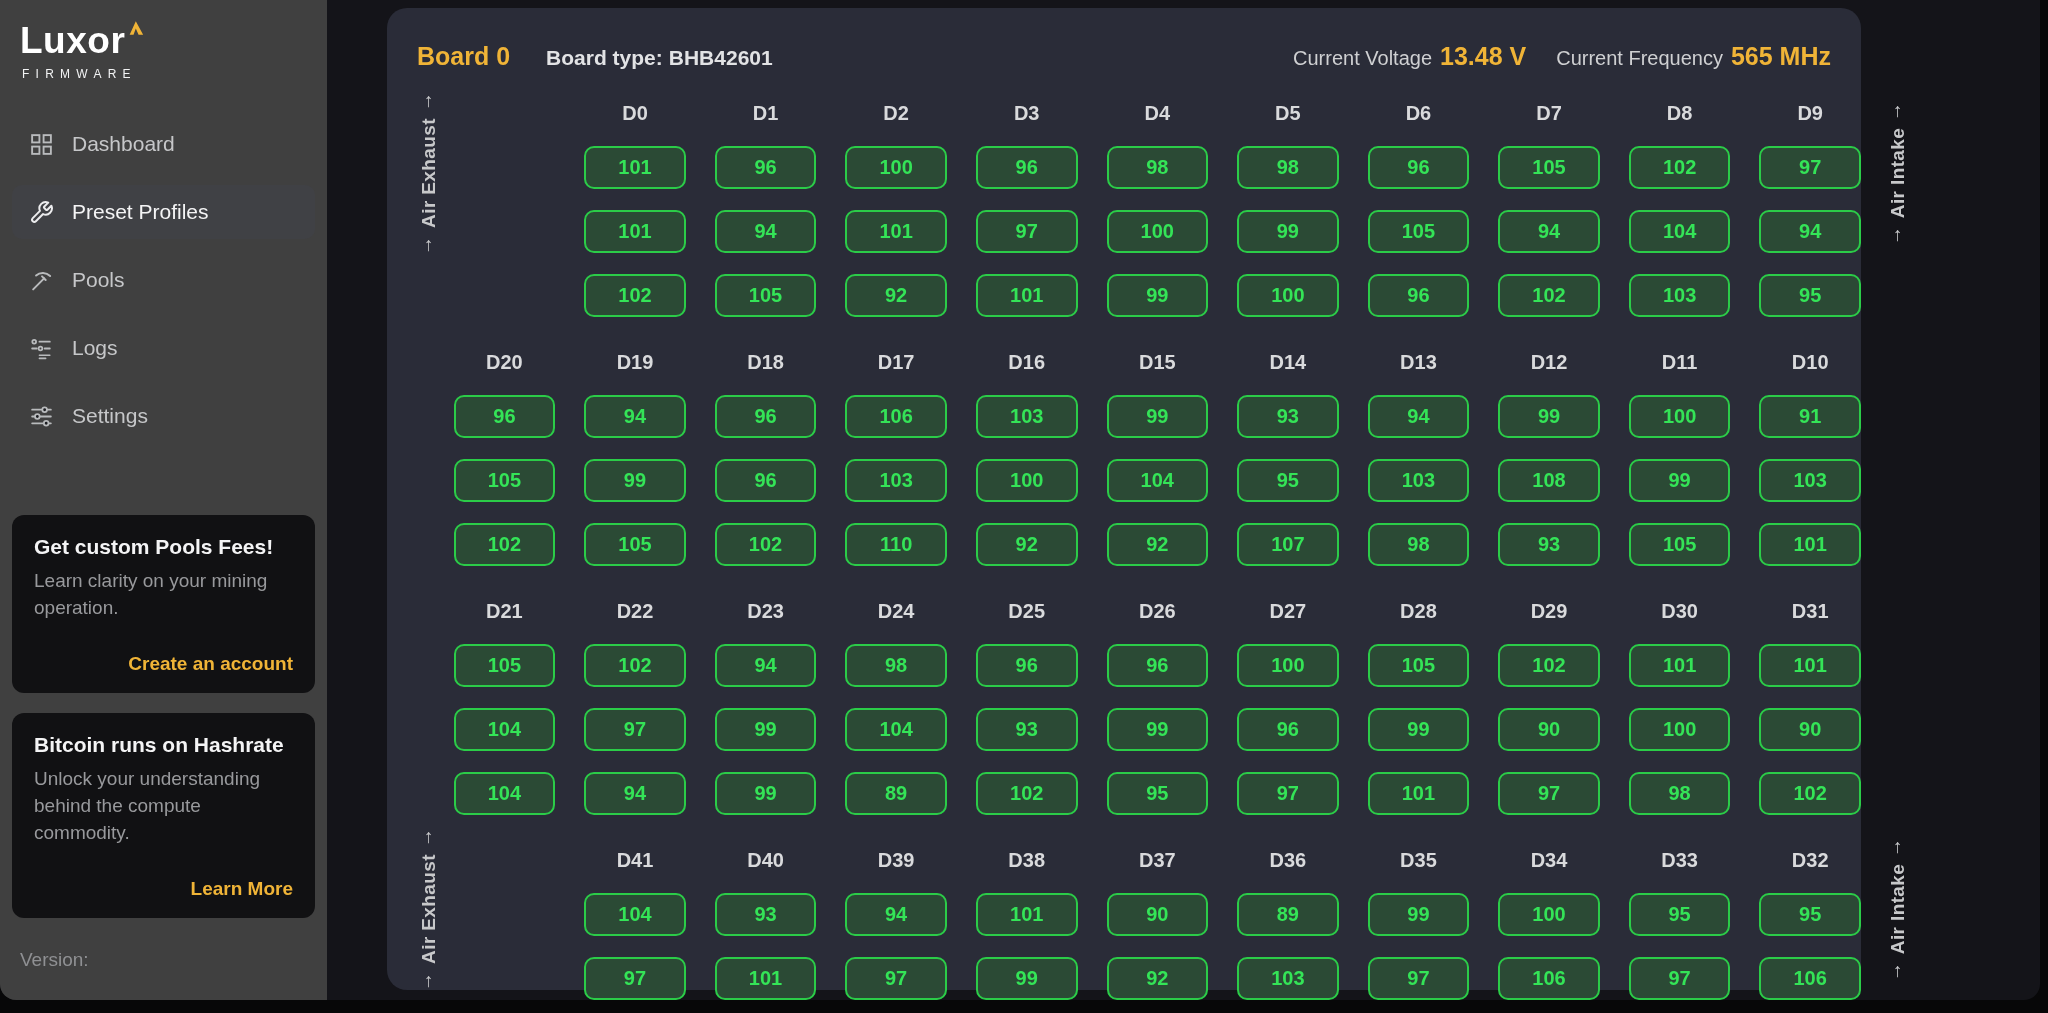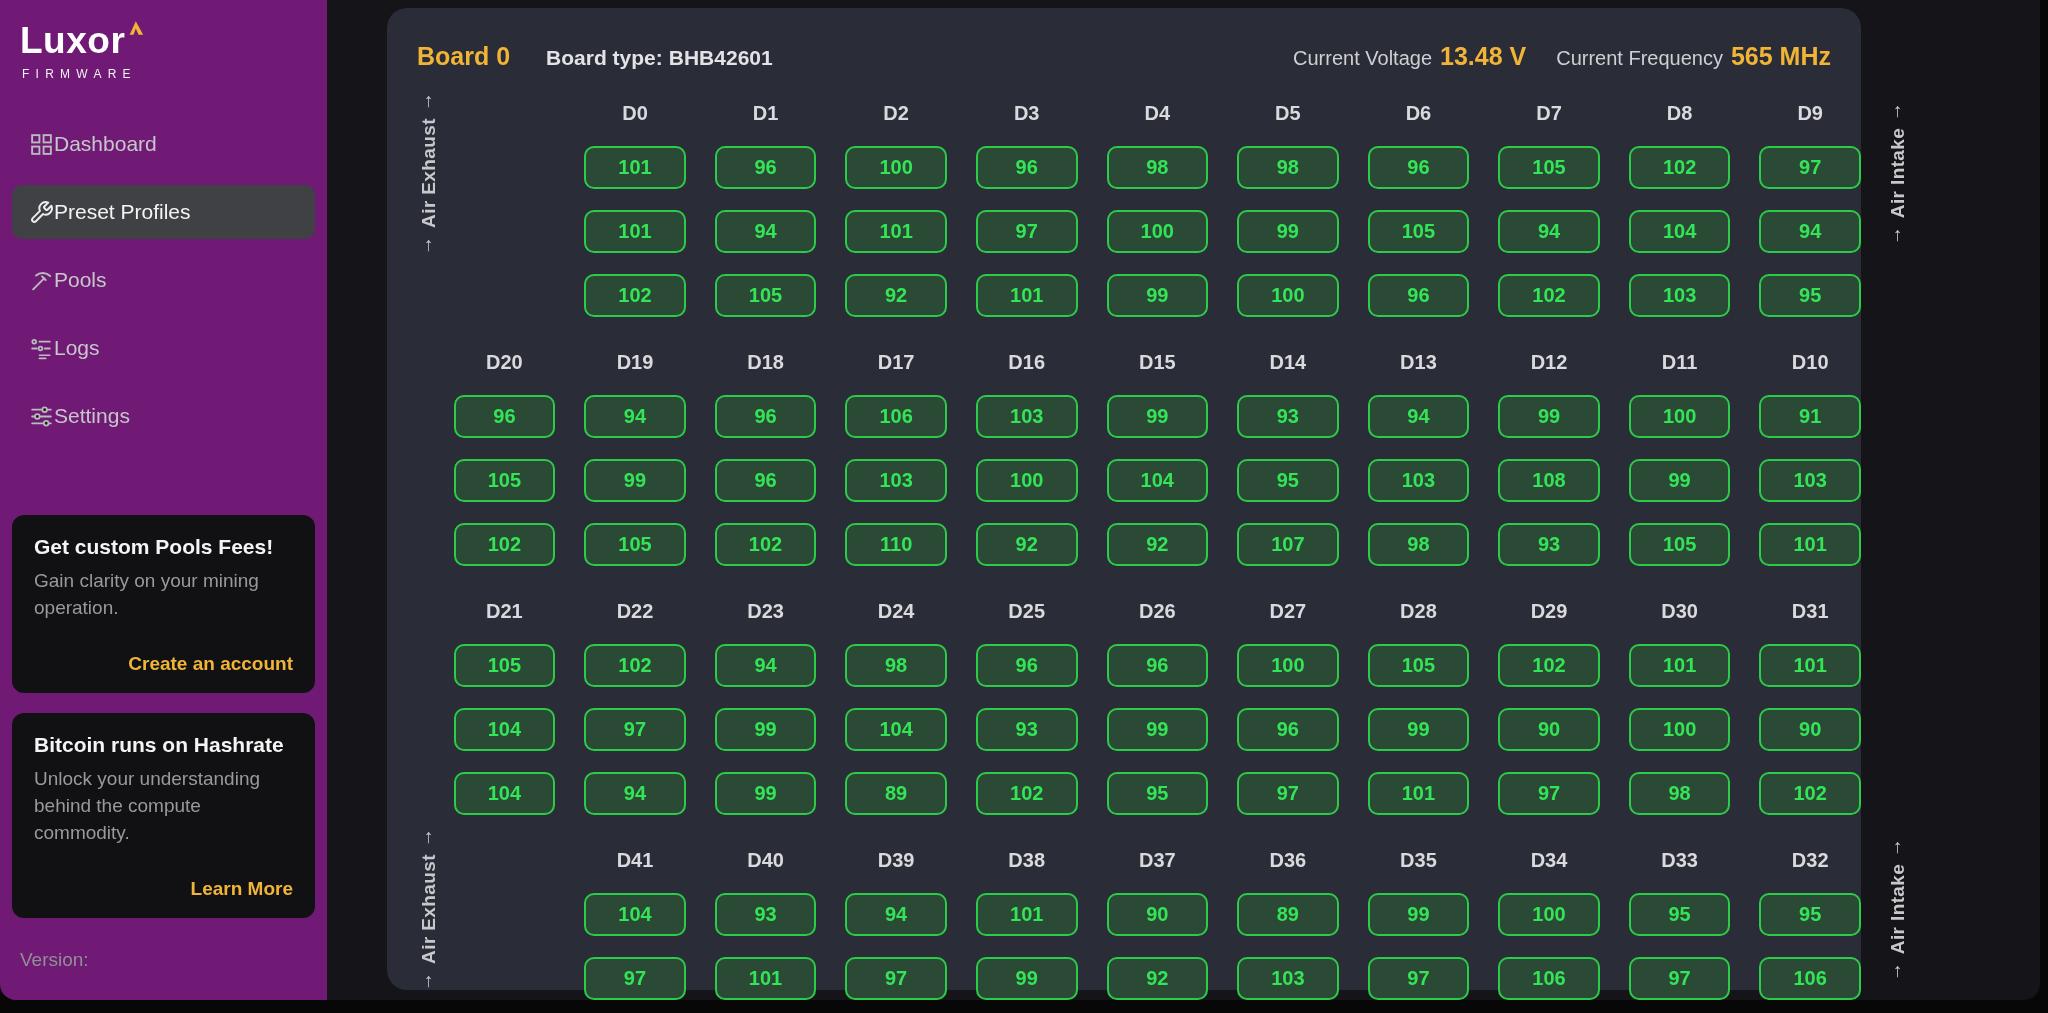--- a/index.html
+++ b/index.html
@@ -3,28 +3,28 @@
 <meta charset="utf-8">
 <style>
   * { margin:0; padding:0; box-sizing:border-box; }
   html,body { width:2048px; height:1013px; overflow:hidden; background:#070708;
               font-family:"Liberation Sans", sans-serif; }
   .app { position:absolute; left:0; top:0; width:2040px; height:1000px;
          background:#141419; border-radius:0 0 16px 16px; overflow:hidden; }
 
   
   .sidebar { position:absolute; left:0; top:0; width:327px; height:1000px;
-             background:#701a75; display:flex; flex-direction:column;
+             background:#404040; display:flex; flex-direction:column;
              padding:22px 12px 26px 12px; }
   .logo-row { display:flex; align-items:flex-start; padding-left:8px; }
   .logo-text { color:#fff; font-size:37px; font-weight:700; letter-spacing:.5px; line-height:1; }
   .logo-accent { margin:-2px 0 0 3px; }
   .logo-tagline { color:#f2f3f4; font-size:12px; letter-spacing:.52em; padding-left:10px; margin-top:8px; }
   .nav { margin-top:36px; }
-  .nav-item { display:flex; align-items:center; height:54px; padding:0 16px;
+  .nav-item { display:flex; align-items:center; gap:18px; height:54px; padding:0 16px;
               border-radius:10px; margin-bottom:14px; color:#c6c7c9; font-size:21px; cursor:pointer; }
   .nav-item .nicon { width:26px; height:26px; display:flex; align-items:center; justify-content:center; }
   .nav-item svg { stroke:#b9bbbd; }
   .nav-item.active { background:#404145; color:#f4f4f5; }
   .nav-item.active svg { stroke:#ececee; }
 
   .cards { margin-top:58px; }
   .promo-card { background:#111113; border-radius:12px; padding:20px 22px 18px 22px; margin-bottom:20px; }
   .promo-title { color:#f4f4f5; font-size:21px; font-weight:700; }
   .promo-body { color:#98999c; font-size:19px; line-height:27px; margin-top:8px; }
@@ -135,21 +135,21 @@
     <circle cx="16.5" cy="18.5" r="2.2" fill="#1c1d21"></circle>
   </svg>
           </span>
           <span>Settings</span>
         </div>
       </div>
 
     <div class="cards">
       <div class="promo-card">
         <div class="promo-title">Get custom Pools Fees!</div>
-        <div class="promo-body">Gain clarity on your mining operation.</div>
+        <div class="promo-body">Learn clarity on your mining operation.</div>
         <a class="promo-cta">Create an account</a>
       </div>
       <div class="promo-card">
         <div class="promo-title">Bitcoin runs on Hashrate</div>
         <div class="promo-body">Unlock your understanding behind the compute commodity.</div>
         <a class="promo-cta">Learn More</a>
       </div>
     </div>
 
     <div class="version">

